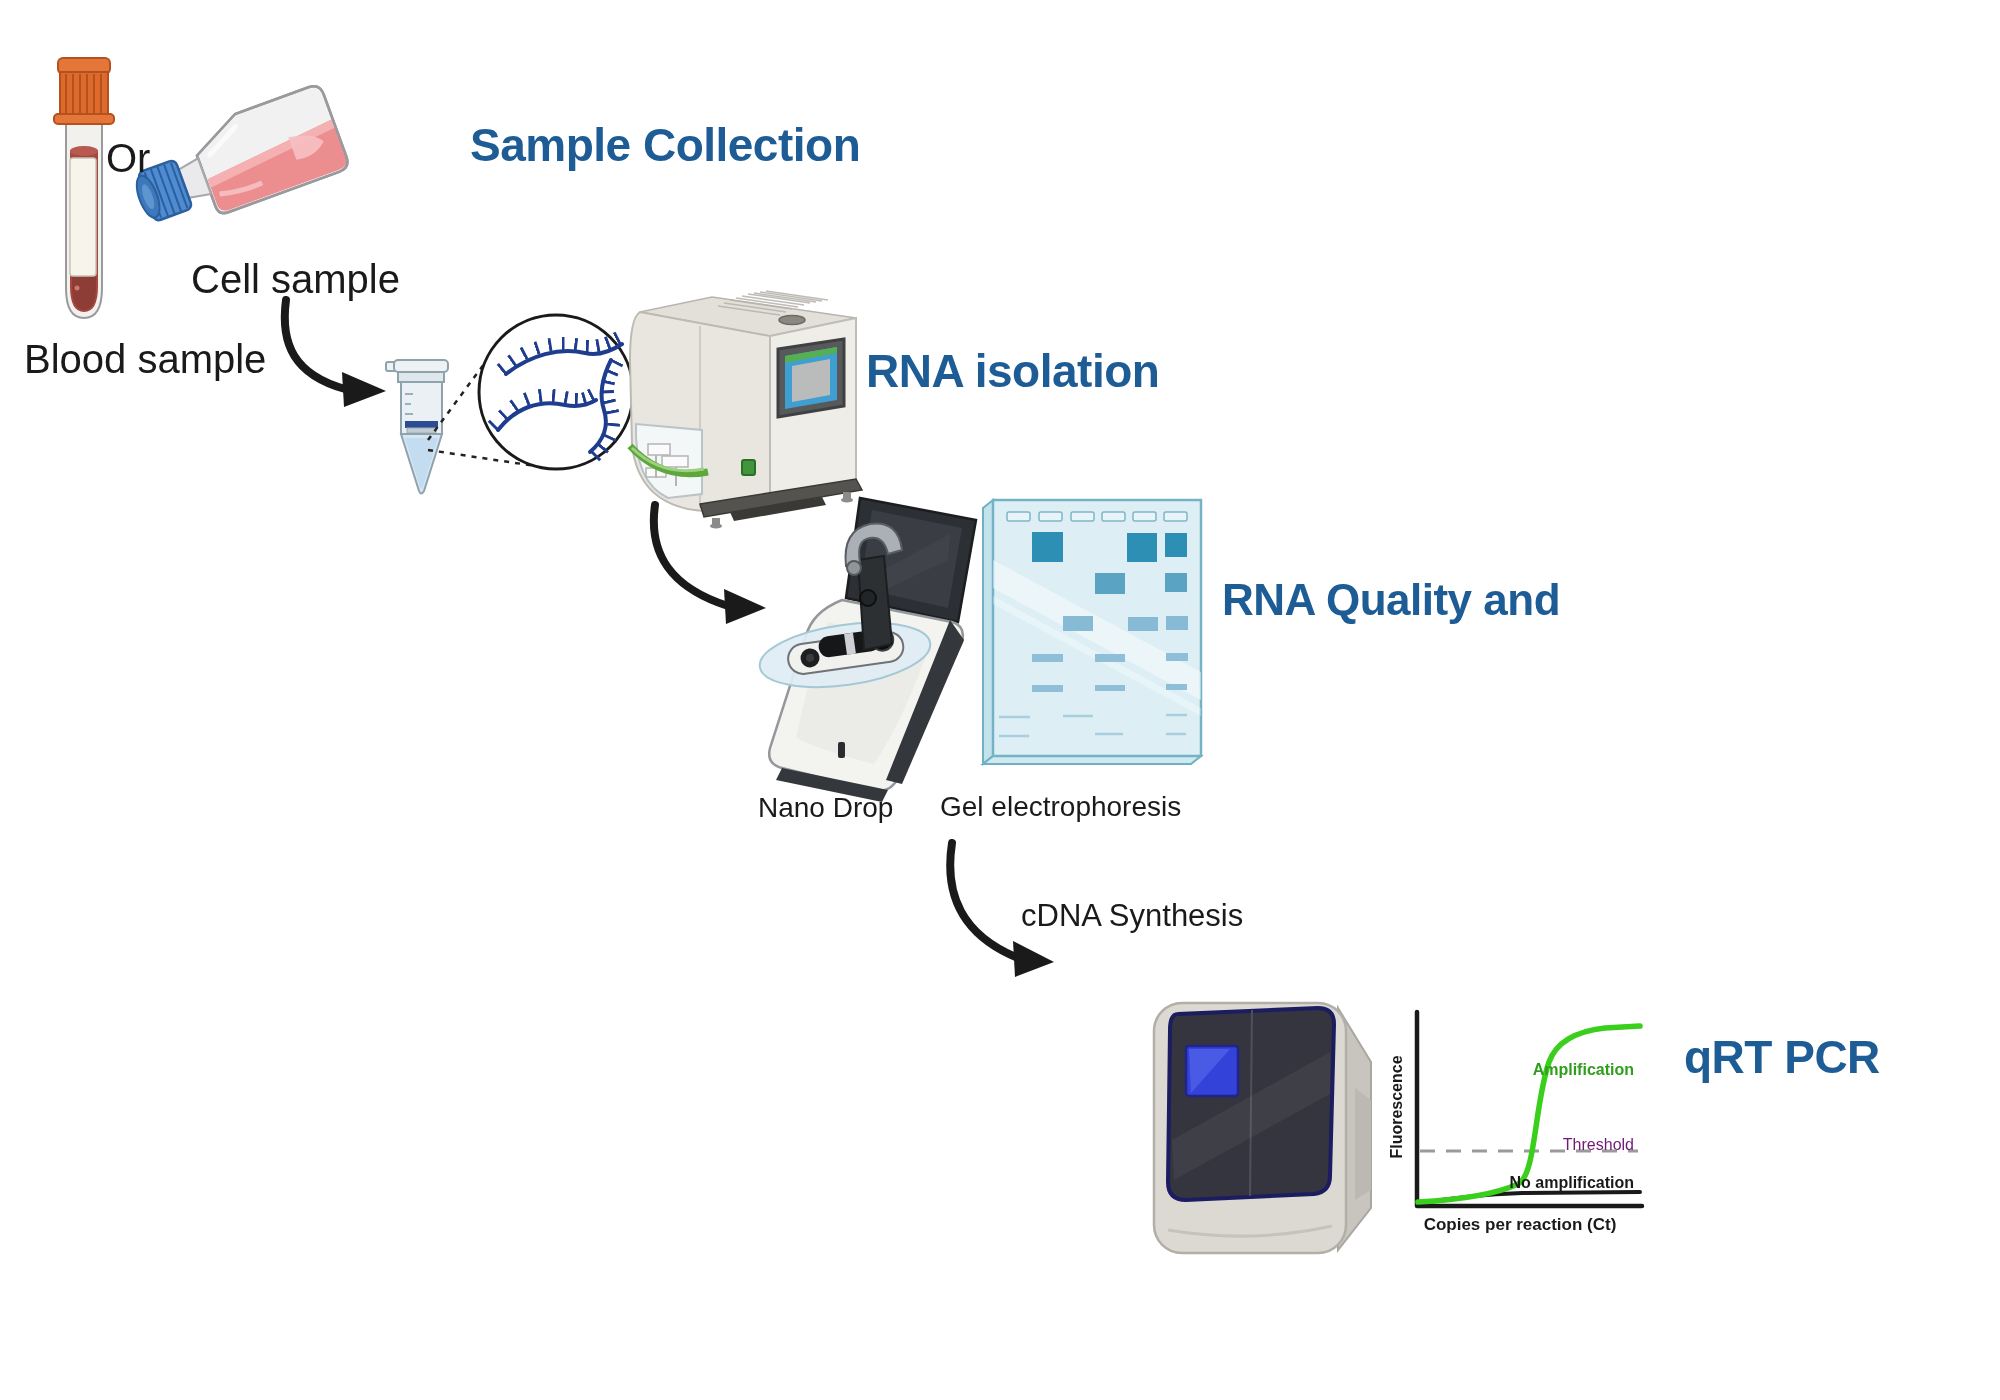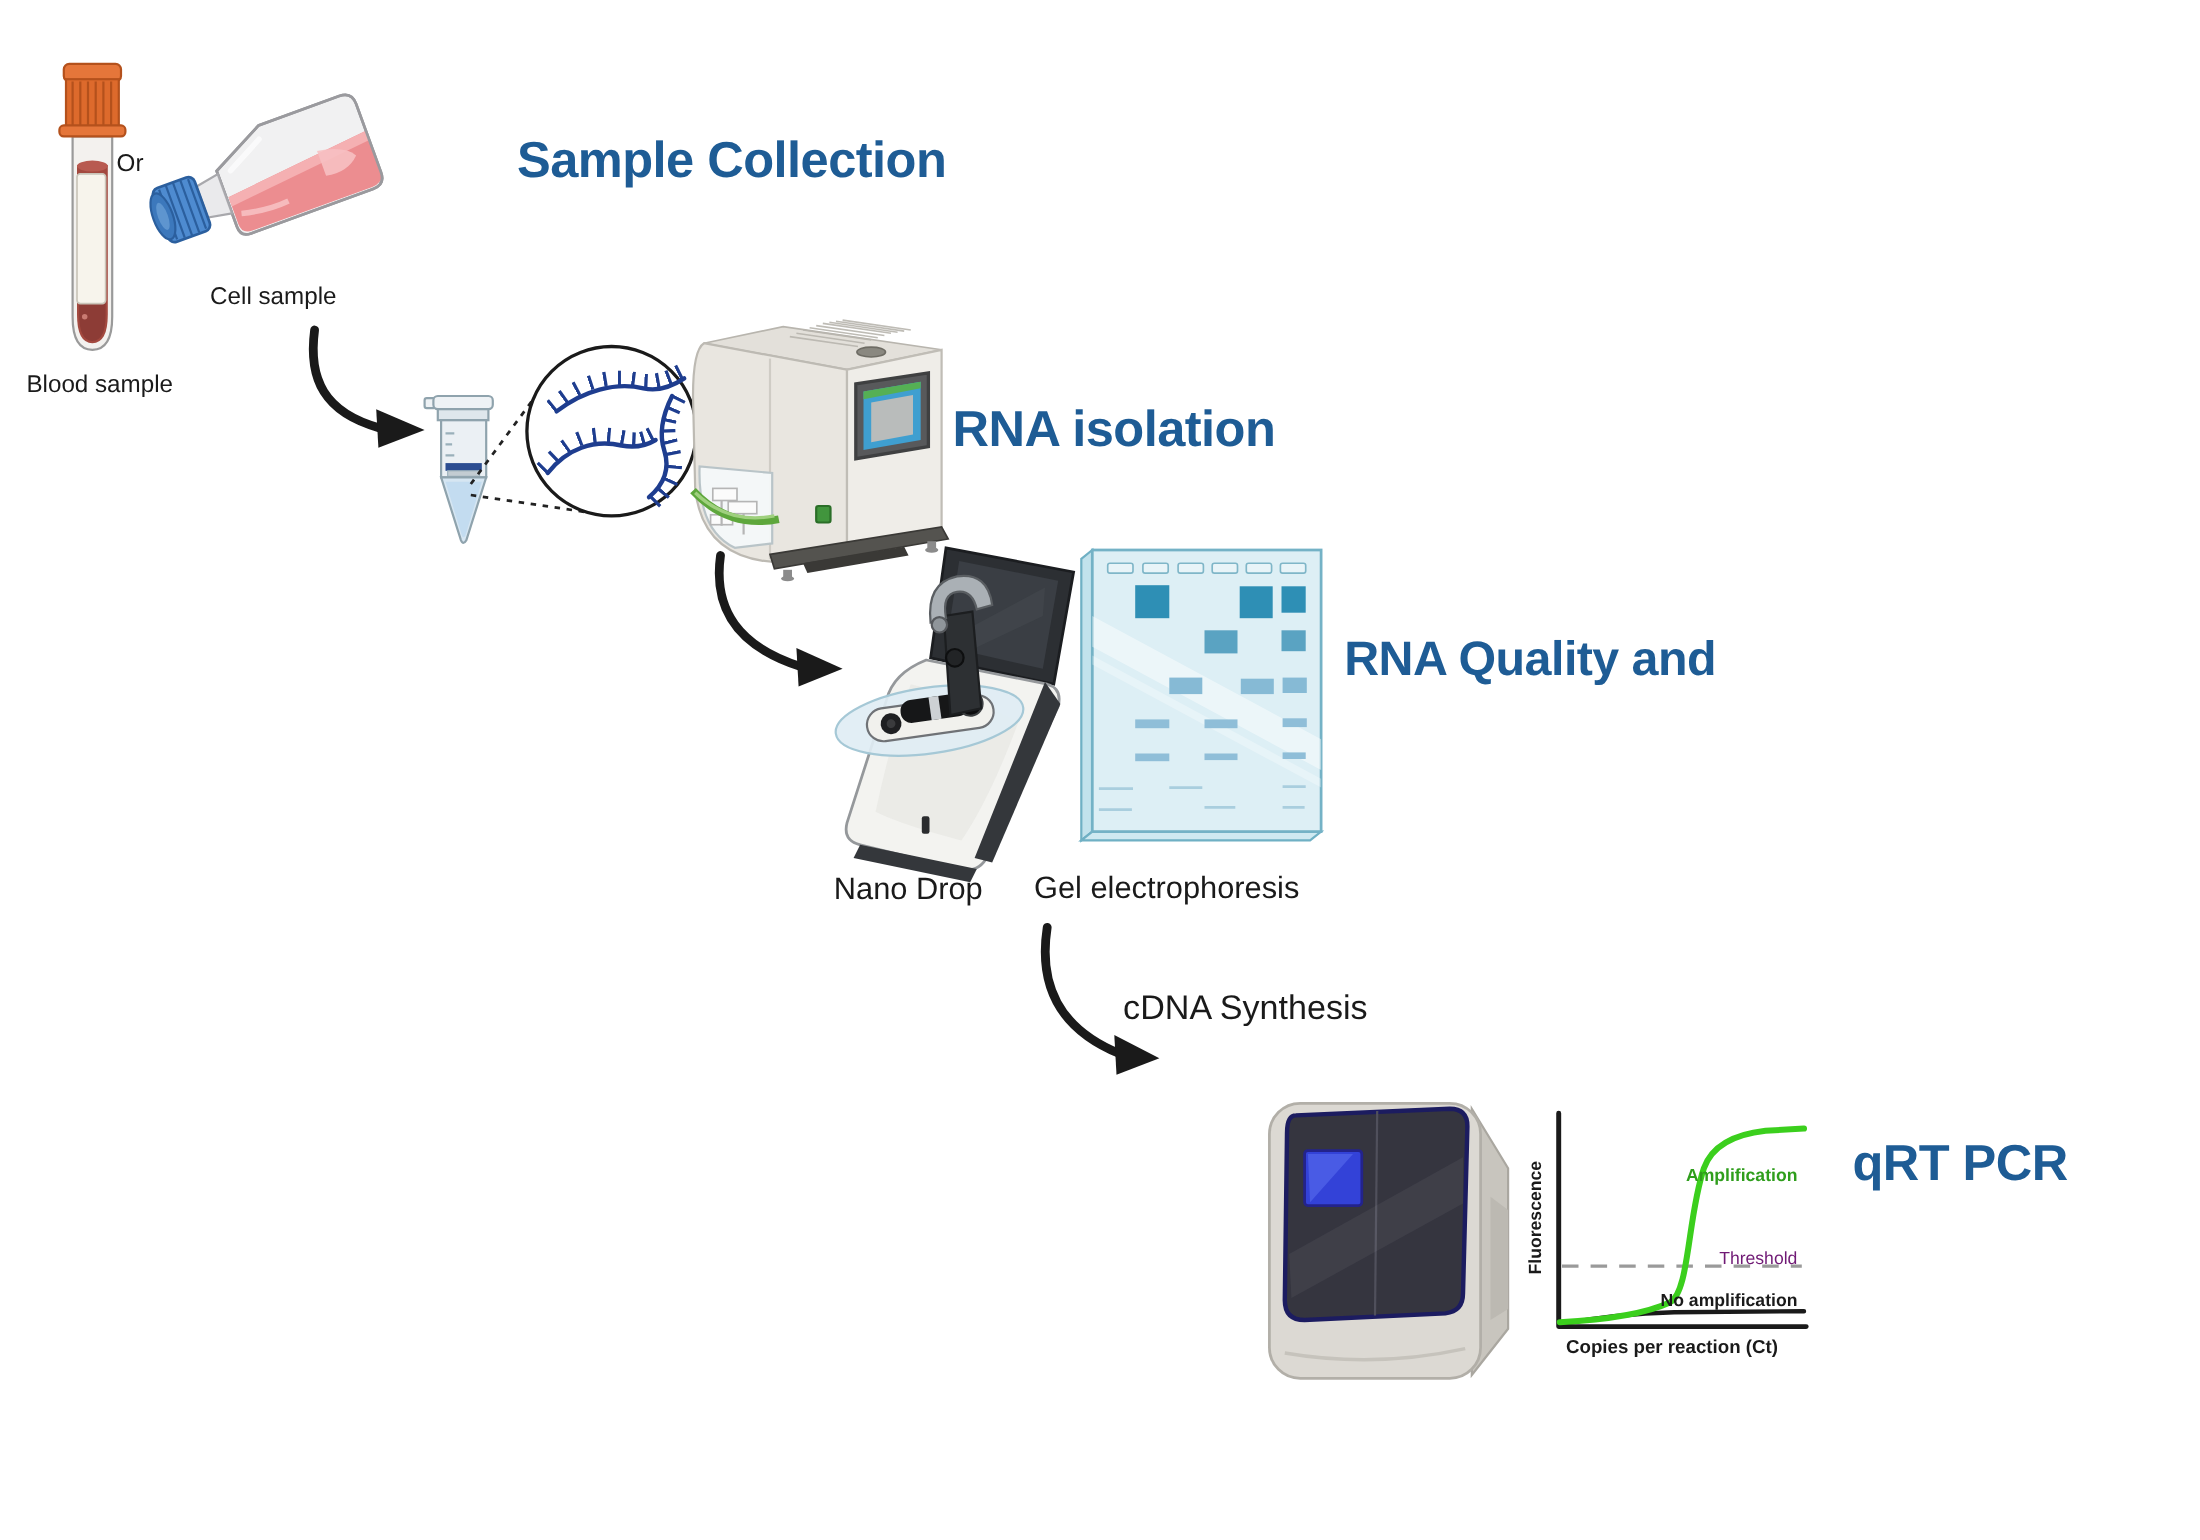--- a/index.html
+++ b/index.html
@@ -2,21 +2,21 @@
 <html><head>
 <meta charset="utf-8">
 <style>
   html,body { margin:0; padding:0; background:#ffffff; }
   .canvas {
     position:relative; width:2000px; height:1400px; background:#ffffff;
     font-family:"Liberation Sans", sans-serif; overflow:hidden;
   }
   .illustration-svg { position:absolute; left:0; top:0; }
   .label {
-    position:absolute; color:#1a1a1a; font-size:22px; line-height:1.1;
+    position:absolute; color:#1a1a1a; font-size:40px; line-height:1.1;
     white-space:nowrap;
   }
   .heading {
     position:absolute; color:#1E5C95; font-weight:bold; font-size:46px;
     line-height:1.18; white-space:nowrap; letter-spacing:-0.5px;
   }
   .chart-text {
     position:absolute; font-size:16px; color:#1a1a1a; white-space:nowrap;
   }
   .bold { font-weight:bold; }
@@ -220,21 +220,21 @@
   </svg>
 
   <div class="heading" style="left:470px; top:118px;">Sample Collection</div>
 
   <div class="label" style="left:106px; top:136px;">Or</div>
 
   <div class="label" style="left:191px; top:257px;">Cell sample</div>
 
   <div class="label" style="left:24px; top:337px;">Blood sample</div>
 
-  <div class="heading" style="left:866px; top:362px;">RNA isolation</div>
+  <div class="heading" style="left:866px; top:344px;">RNA isolation</div>
 
   <div class="heading" style="left:1222px; top:574px; font-size:44px;">
     <div>RNA Quality and</div>
   </div>
 
   <div class="label" style="left:758px; top:793px; font-size:28px;">Nano Drop</div>
 
   <div class="label" style="left:940px; top:792px; font-size:28px;">Gel electrophoresis</div>
 
   <div class="label" style="left:1021px; top:899px; font-size:31px;">cDNA Synthesis</div>

